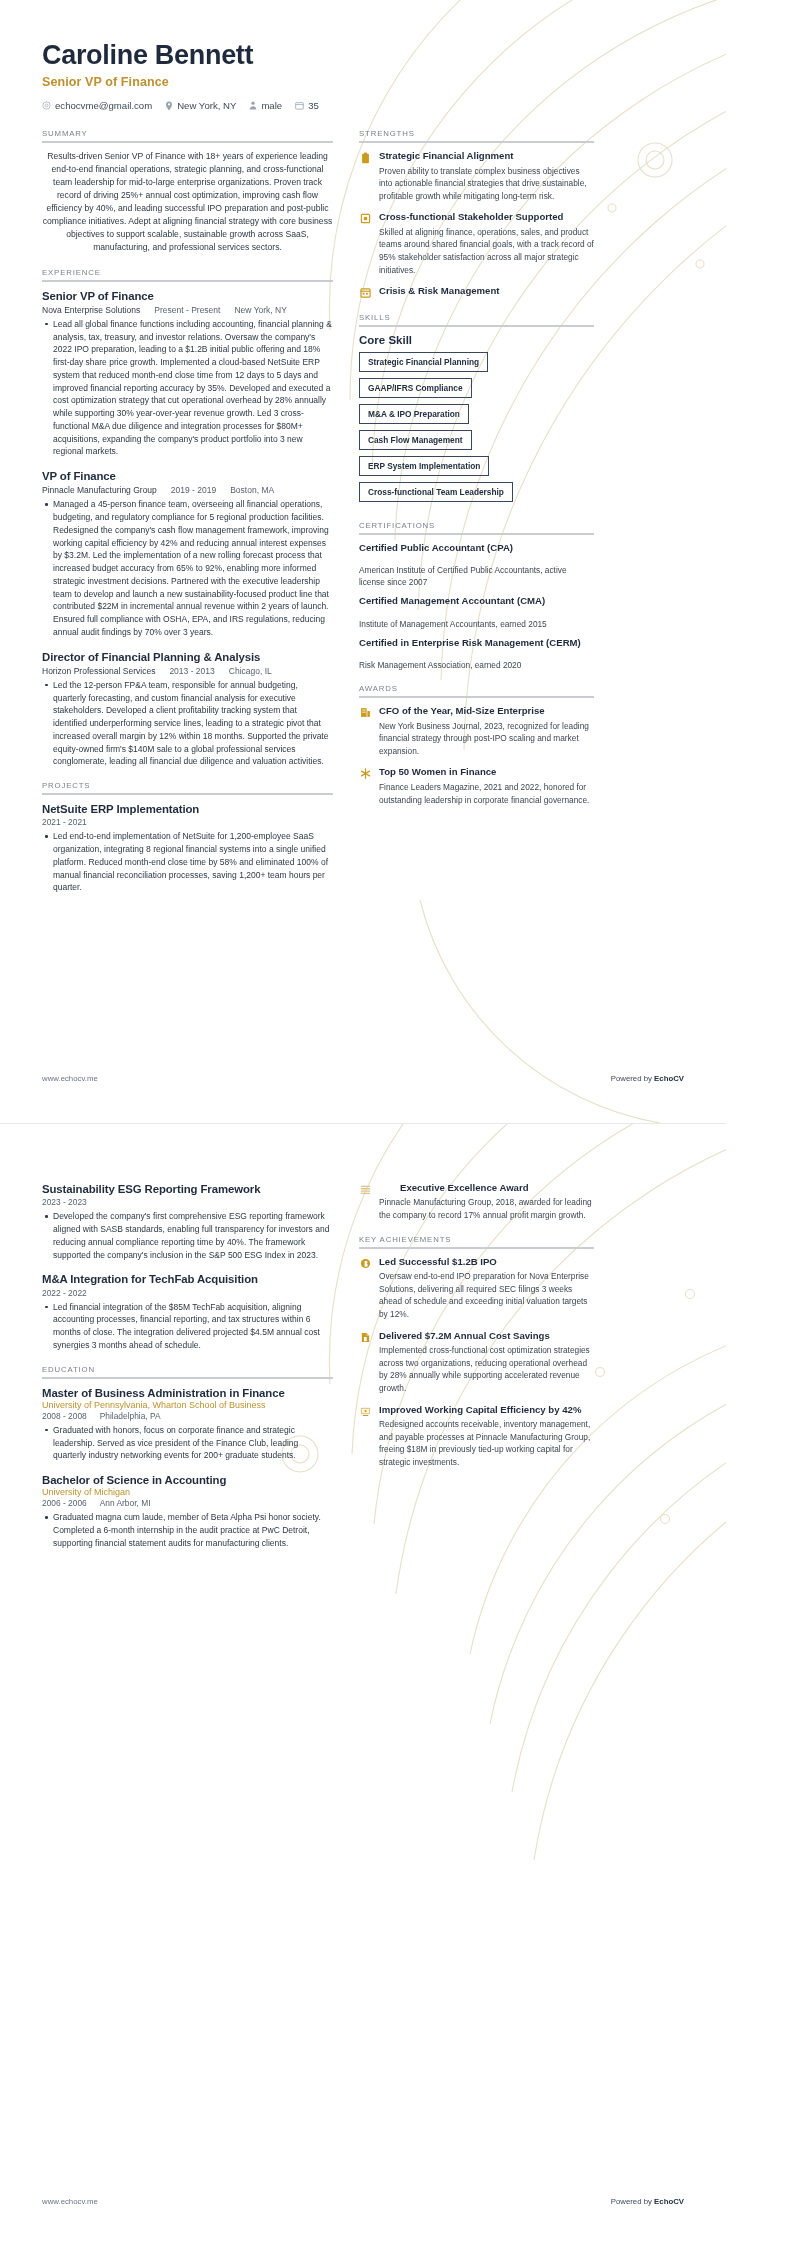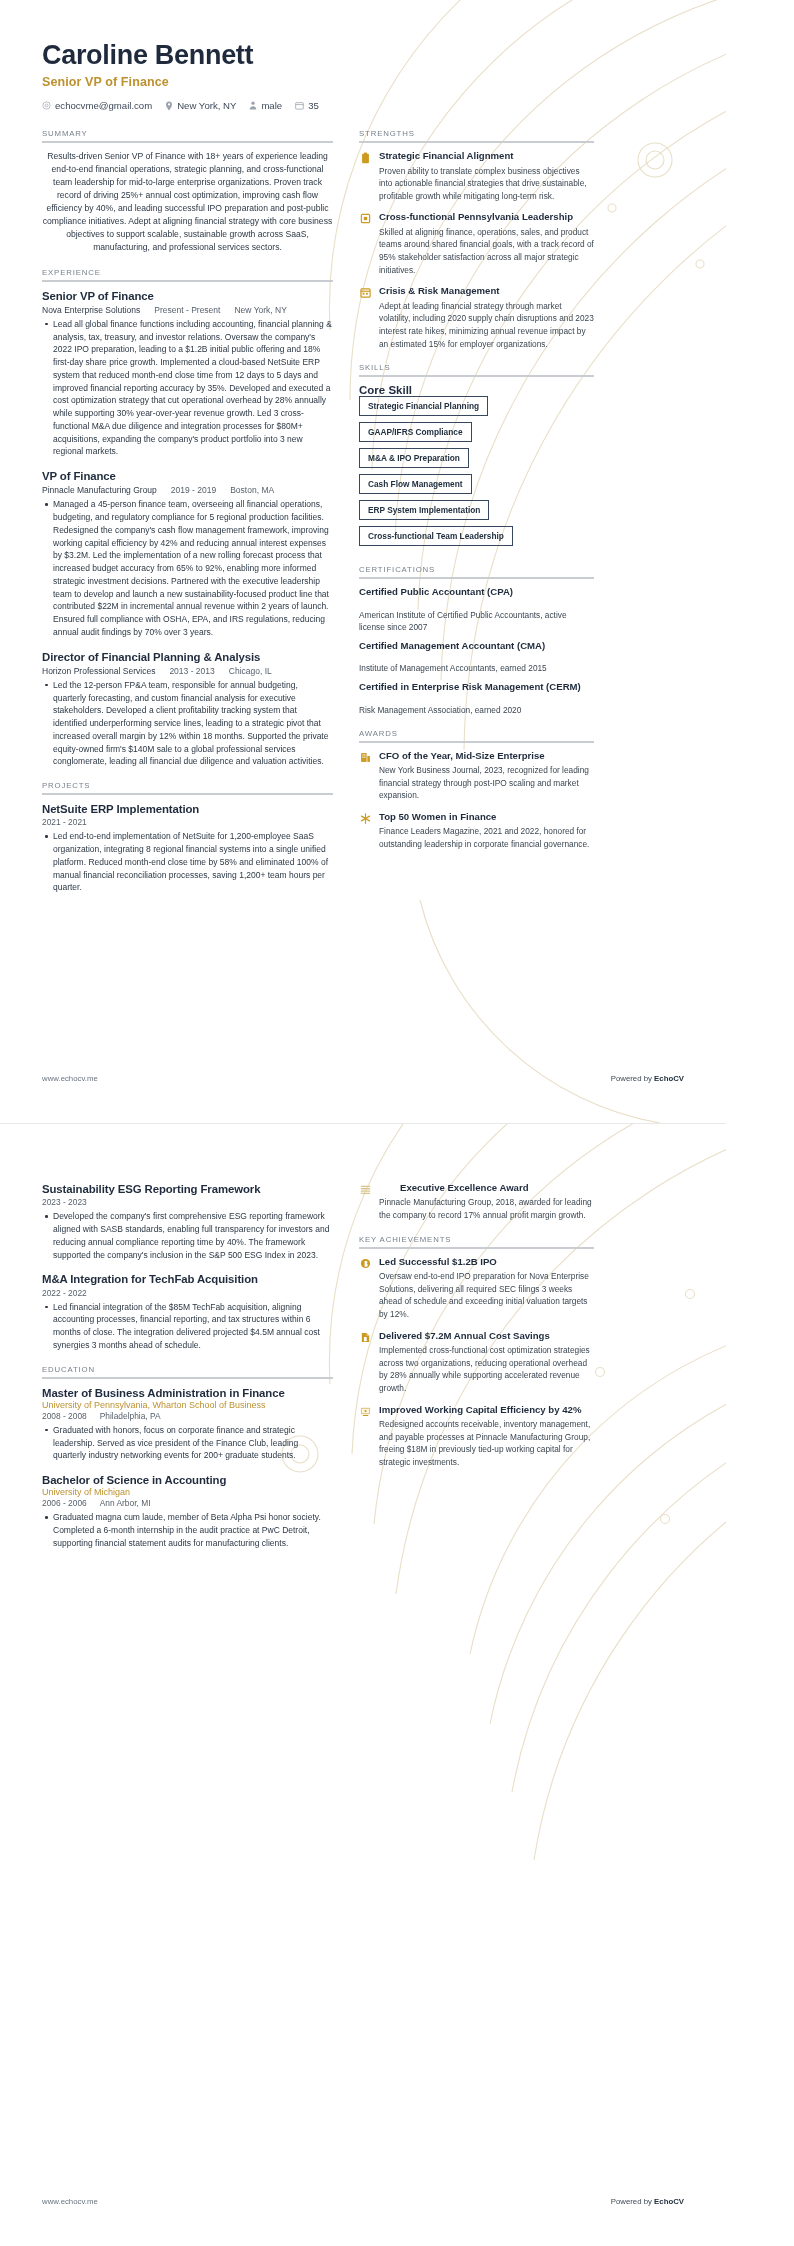--- a/index.html
+++ b/index.html
@@ -158,20 +158,21 @@
     font-size: 8.3px;
     line-height: 1.52;
     color: #3b4651;
   }
 
   
   .skill-group-title {
     font-size: 11.5px;
     font-weight: 700;
     color: #1f2b3d;
+    margin-bottom: 6px;
   }
   .chip {
     display: inline-block;
     border: 1px solid #37485e;
     padding: 4px 8px;
     font-size: 8.3px;
     font-weight: 700;
     color: #22303f;
     margin-bottom: 6px;
   }
@@ -353,37 +354,36 @@
           </div>
 
           <div class="ib">
             <span class="ib-icon">
               <svg width="11" height="11" viewBox="0 0 12 12">
                   <rect x="1.5" y="1.5" width="9" height="9" rx="1" fill="none" stroke="#cc9a1f" stroke-width="1.3"></rect>
                   <rect x="4.2" y="4.2" width="3.6" height="3.6" fill="#cc9a1f"></rect>
                 </svg>
             </span>
             <span class="ib-body">
-              <span class="ib-title" style="display: block;">Cross-functional Pennsylvania Leadership</span>
+              <span class="ib-title" style="display: block;">Cross-functional Stakeholder Supported</span>
               <span class="ib-desc" style="display: block;">Skilled at aligning finance, operations, sales, and product teams around shared financial goals, with a track record of 95% stakeholder satisfaction across all major strategic initiatives.</span>
             </span>
           </div>
 
           <div class="ib">
             <span class="ib-icon">
               <svg width="11" height="11" viewBox="0 0 12 12">
                   <rect x="1" y="2" width="10" height="9" rx="1" fill="none" stroke="#cc9a1f" stroke-width="1.3"></rect>
                   <path d="M1 4.6h10" stroke="#cc9a1f" stroke-width="1.3"></path>
                   <rect x="3" y="6.3" width="2" height="2" fill="#cc9a1f"></rect>
                   <rect x="6.6" y="6.3" width="2" height="2" fill="#cc9a1f"></rect>
                 </svg>
             </span>
             <span class="ib-body">
               <span class="ib-title" style="display: block;">Crisis &amp; Risk Management</span>
-              <span class="ib-desc" style="display: block;">Adept at leading financial strategy through market volatility, including 2020 supply chain disruptions and 2023 interest rate hikes, minimizing annual revenue impact by an estimated 15% for employer organizations.</span>
             </span>
           </div>
         </div>
 
         <div class="section">
           <div class="sec-head">SKILLS</div>
           <div class="sec-rule"></div>
           <div class="skill-group-title">Core Skill</div>
           <div class="chips">
             <span class="chip">Strategic Financial Planning</span>

